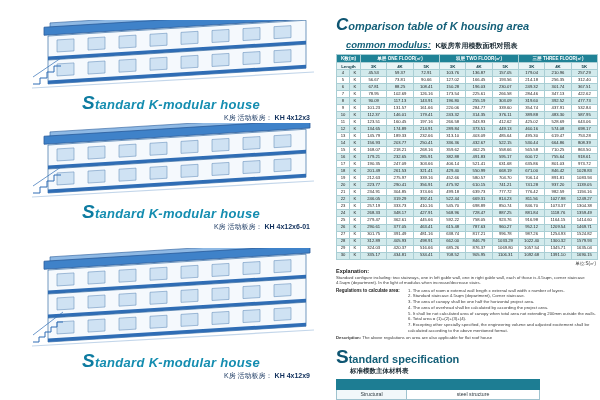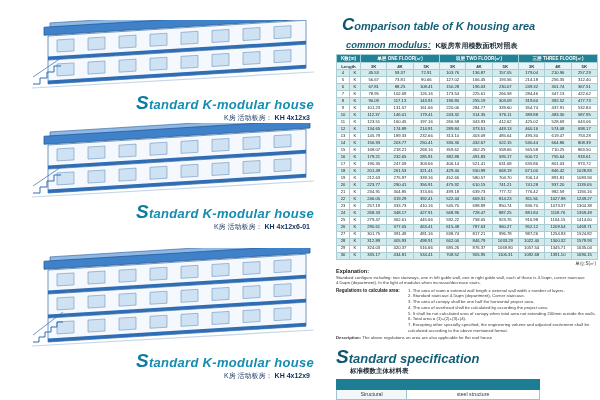--- a/index.html
+++ b/index.html
@@ -4,30 +4,30 @@
 <style>
   * { margin:0; padding:0; box-sizing:border-box; }
   html,body { width:600px; height:400px; background:#f3f3f1; }
   body { font-family:"Liberation Sans", sans-serif; color:#222; }
   .page { position:relative; width:600px; height:400px; background:#ffffff; overflow:hidden; }
 
   
   .left-col { position:absolute; left:28px; top:20px; width:300px; }
   .model-block { position:relative; }
   .model-block.b3 { margin-top:16px; }
-  .model-label { text-align:right; padding-right:14px; margin-top:1px;
+  .model-label { text-align:center; padding-right:14px; margin-top:1px;
                  color:#148db0; font-weight:bold; font-style:italic;
                  font-size:13px; letter-spacing:0.3px; line-height:1; }
   .model-label::first-letter { font-size:19px; color:#0d7ba0; }
   .model-sub { text-align:right; padding-right:18px; font-size:7px; color:#1c3a63; margin-top:1px; }
   .model-sub .code { font-weight:bold; color:#10305c; }
 
   
   .right-col { position:absolute; left:336px; top:16px; width:262px; }
-  .cmp-title { color:#135f78; font-weight:bold; font-style:italic; font-size:11px; line-height:1.05;margin-left:6px; }
+  .cmp-title { color:#135f78; font-weight:bold; font-style:italic; font-size:11px; line-height:1.05; }
   .cmp-title::first-letter { font-size:17px; color:#0e5572; }
   .cmp-title2 { margin:0 0 3px 10px; line-height:1.1; }
   .cmp-title2 .en { color:#135f78; font-weight:bold; font-style:italic; font-size:9.5px;text-decoration:underline; }
   .cmp-title2 .zh { color:#1a2a33; font-weight:bold; font-size:7px; }
 
   table.area-table { border-collapse:collapse; width:262px; table-layout:fixed; }
   .area-table th, .area-table td { border:0.5px solid #a9ced4; text-align:center;
         font-size:4.2px; line-height:1.15; padding:0.6px 0; height:4.8px; overflow:hidden; white-space:nowrap; }
   .area-table thead tr.grp th { background:#1f8296; color:#ffffff; font-size:4.6px; font-weight:bold; height:7px; }
   .area-table thead tr.sub th { background:#e9f4f6; color:#14424d; font-weight:bold; font-size:4.4px; height:6px; }
@@ -40,21 +40,21 @@
   .explain { margin-top:2px; font-size:4.3px; color:#3a3a3a; line-height:1.25; }
   .exp-h { font-size:5.5px; font-weight:bold; color:#222; margin-bottom:0.5px; }
   .exp-intro { margin-bottom:2px; }
   .reg-row { display:flex; margin-bottom:2px; }
   .reg-label { width:72px; font-weight:bold; font-size:4.5px; color:#222; flex:none; }
   .reg-list { list-style:none; flex:1; }
   .reg-list li { margin-bottom:0.4px; }
   .desc-line .lbl { font-weight:bold; }
 
   .spec-sec { margin-top:6px; }
-  .spec-title { color:#135f78; font-weight:bold; font-style:italic; font-size:13px; line-height:1; }
+  .spec-title { color:#135f78; font-weight:bold; font-size:11px; line-height:1; }
   .spec-title::first-letter { font-size:19px; color:#0e5572; }
   .spec-zh { font-size:6.5px; font-weight:bold; color:#1a2a33; margin:1px 0 3px 14px; }
   table.spec-table { border-collapse:collapse; width:204px; }
   .spec-table th.bar { background:#1d7d93; height:10px; border:0.5px solid #1d7d93; }
   .spec-table td { border:0.5px solid #9fc3cf; font-size:5.2px; color:#2e3a40;
                    text-align:center; height:10.5px; padding:0 2px; }
   .spec-table td:first-child { width:70px; background:#f2f8fa; }
 
   svg { display:block; }
 </style>

